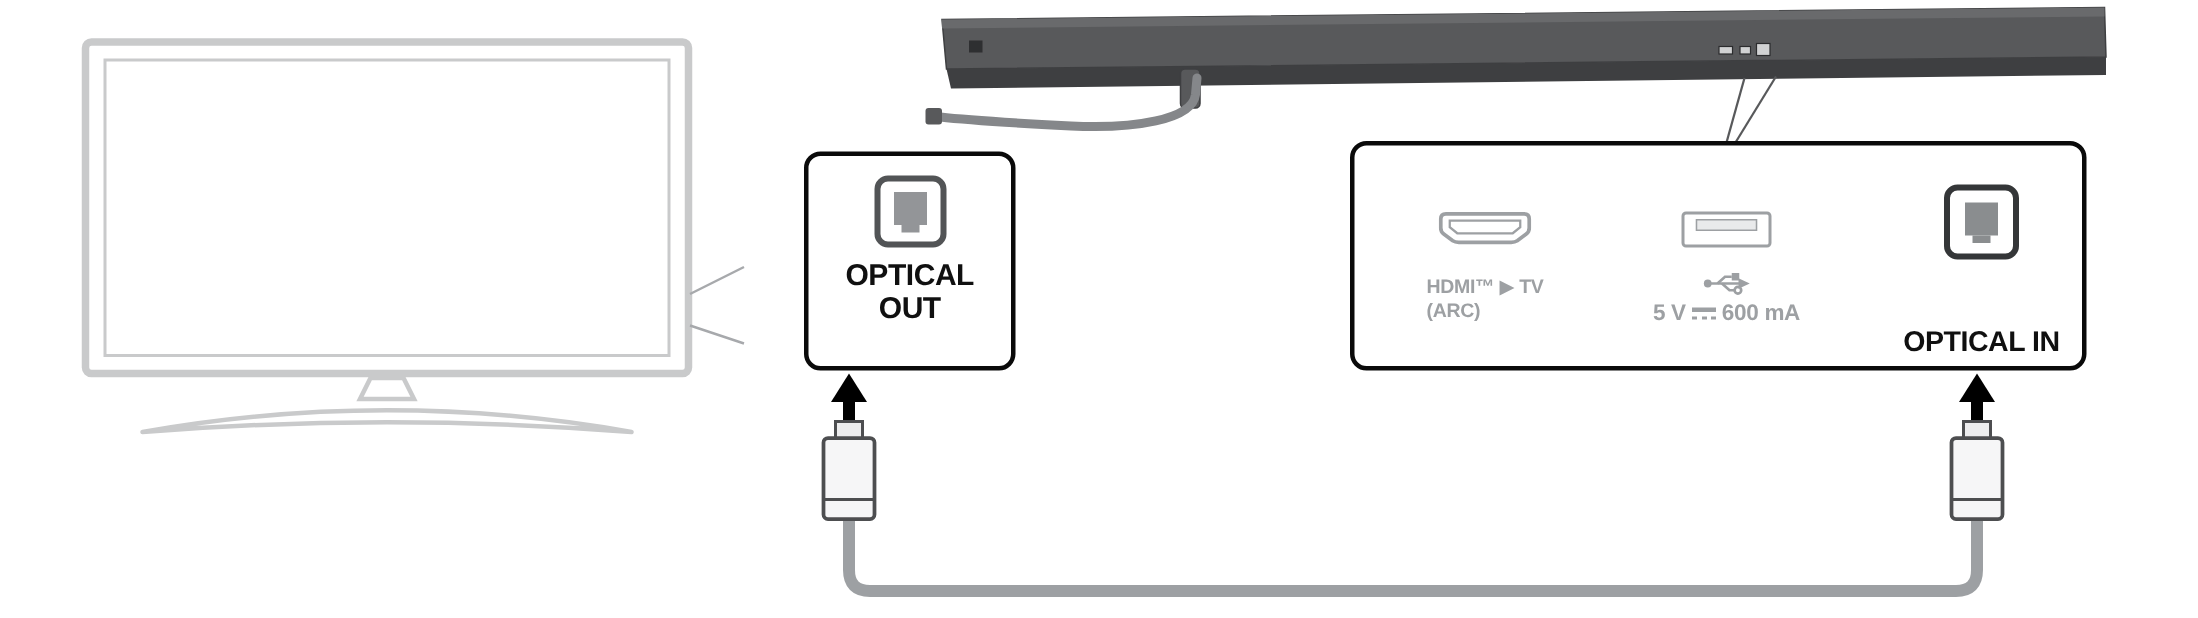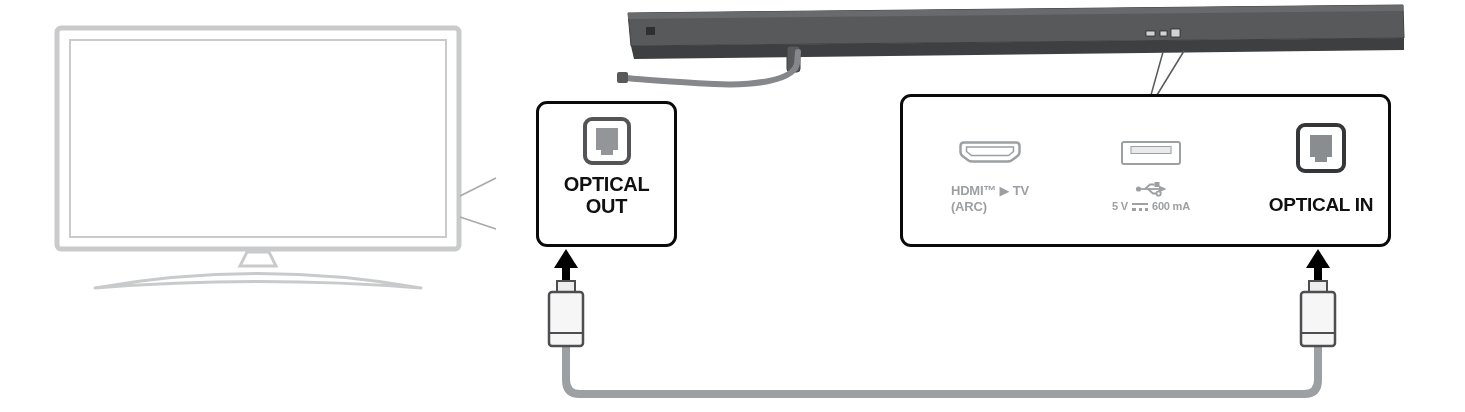--- a/index.html
+++ b/index.html
@@ -27,30 +27,30 @@
   .optical-core{display:flex;flex-direction:column;align-items:center;}
   .optical-sq{width:22px;height:22px;}
   .optical-tab{width:12px;height:5px;}
   .out .optical-sq,.out .optical-tab{background:#939598;}
   .in  .optical-sq,.in  .optical-tab{background:#8a8d8f;}
 
   
   .label-strong{font-weight:bold;font-size:20px;line-height:1.08;color:#101010;text-align:center;letter-spacing:-0.3px;}
   .label-strong.nowrap{white-space:nowrap;font-size:19px;}
   .label-gray{font-weight:bold;font-size:13px;line-height:1.22;color:#9da0a3;letter-spacing:-0.2px;}
-  .label-gray.small{font-size:11px;}
+  .label-gray.small{font-size:15px;}
 
   .optical-out-label{margin-top:9px;}
 
   
   .port-group{position:absolute;display:flex;flex-direction:column;align-items:center;}
   .hdmi-group{left:14px;top:44px;width:146px;}
   .hdmi-label-block{margin-top:18px;text-align:left;}
   .usb-group{left:178px;top:44px;width:140px;}
-  .optical-in-group{left:362px;top:26px;width:112px;}
+  .optical-in-group{left:362px;top:26px;width:112px;gap:24px;}
   .optical-in-group .label-strong{margin-top:22px;}
 
   
   .usb-port{position:relative;box-sizing:border-box;width:60px;height:24px;border:2.5px solid #9da0a3;border-radius:3px;background:#fff;}
   .usb-tongue{position:absolute;left:50%;transform:translateX(-50%);top:3px;width:41px;height:8px;box-sizing:border-box;border:1.5px solid #9da0a3;background:#e9eaeb;}
   .usb-symbol{margin-top:16px;}
   .usb-power{margin-top:3px;display:flex;align-items:center;gap:4px;white-space:nowrap;}
 
   
   .dc-symbol{display:inline-flex;flex-direction:column;gap:3px;}

